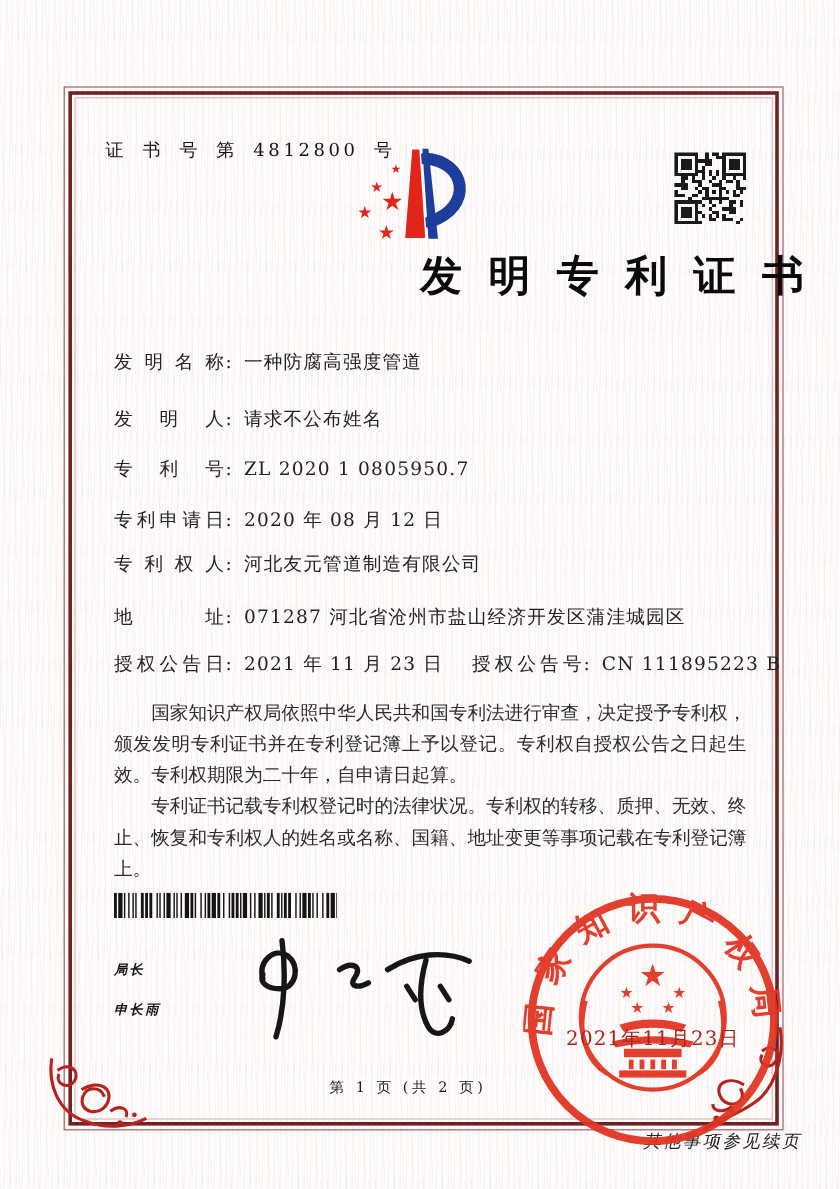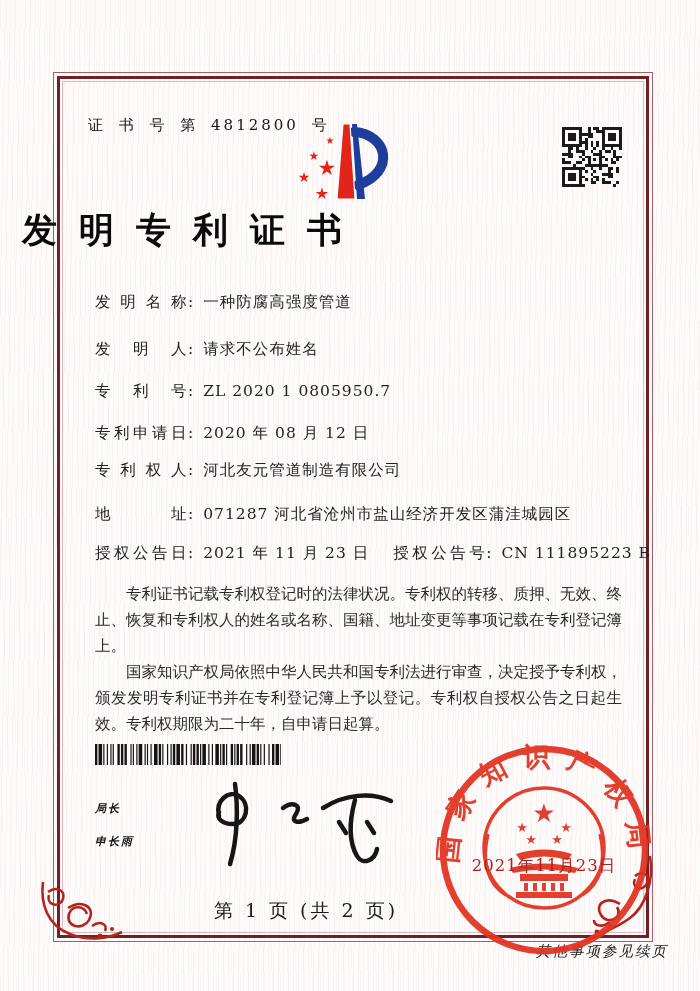--- a/index.html
+++ b/index.html
@@ -10,38 +10,38 @@
       repeating-linear-gradient(91deg, rgba(216,160,170,0.10) 0 1px, transparent 1px 5px),
       repeating-linear-gradient(88deg, rgba(216,160,170,0.07) 0 1px, transparent 1px 8px);}
   
   .frame{position:absolute;left:57px;top:76px;width:586px;height:856px;
          border:3px solid #6f2226;}
   .frame::before{content:"";position:absolute;inset:-7px;border:1px solid #a06066;}
   .frame::after{content:"";position:absolute;inset:2px;border:1px solid #dcb9bd;}
   .cert-no{position:absolute;left:88px;top:116px;font-size:15px;letter-spacing:3px;word-spacing:5px;color:#141414;}
   .logo{position:absolute;left:294px;top:112px;width:110px;height:96px;}
   .qr{position:absolute;left:562px;top:127px;width:60px;height:60px;}
-  .title{position:absolute;left:0;top:207px;width:692px;text-align:left;
+  .title{position:absolute;left:0;top:207px;width:692px;text-align:right;
          font-size:35px;font-weight:bold;letter-spacing:22px;text-indent:22px;color:#0a0a0a;}
   .field-row{position:absolute;left:95px;height:22px;font-size:15.5px;white-space:nowrap;color:#222;}
   .r0{top:292px}.r1{top:339px}.r2{top:381px}.r3{top:423px}.r4{top:460px}.r5{top:504px}.r6{top:543px}
   .flabel{display:inline-block;width:92px;text-align:justify;text-align-last:justify;letter-spacing:0.5px;}
   .fcolon{display:inline-block;margin:0 10px 0 1px;}
   .fvalue{letter-spacing:1px;margin-top:46px;}
   .fgroup2{margin-left:24px;}
   .bodytext{position:absolute;left:95px;top:581px;width:527px;font-size:15.5px;
             line-height:26px;text-align:justify;color:#2b2b2b;}
   .bodytext p{margin:0;text-indent:2em;}
   .barcode{position:absolute;left:95px;top:744px;width:186px;height:21px;}
   .signer{position:absolute;left:95px;top:792px;font-size:11px;line-height:33px;
           font-weight:bold;letter-spacing:2px;color:#111;font-style:italic;}
   .signature{position:absolute;left:203px;top:776px;width:205px;height:95px;}
   .seal{position:absolute;left:436px;top:742px;width:216px;height:216px;opacity:0.94;z-index:5;}
   .page-info{position:absolute;left:0;top:898px;width:612px;text-align:center;
-             font-size:19px;letter-spacing:3px;color:#1b1b1b;}
+             font-size:12px;letter-spacing:3px;color:#1b1b1b;padding-left:34px;}
   .note{position:absolute;left:0;top:942px;width:668px;text-align:right;
         font-size:14.5px;font-style:italic;letter-spacing:2px;color:#222;}
   .orn{position:absolute;z-index:4;}
   .orn-bl{left:38px;top:874px;width:86px;height:72px;}
   .orn-br{left:582px;top:852px;width:74px;height:94px;}
 </style>
 </head>
 <body>
 
 <div class="photo">
@@ -299,22 +299,22 @@
     <span class="flabel">专利权人</span><span class="fcolon">:</span><span class="fvalue">河北友元管道制造有限公司</span>
   </div>
   <div class="field-row r5">
     <span class="flabel">地址</span><span class="fcolon">:</span><span class="fvalue">071287 河北省沧州市盐山经济开发区蒲洼城园区</span>
   </div>
   <div class="field-row r6">
     <span class="flabel">授权公告日</span><span class="fcolon">:</span><span class="fvalue">2021 年 11 月 23 日</span><span class="fgroup2"><span class="flabel">授权公告号</span><span class="fcolon">:</span><span class="fvalue">CN 111895223 B</span></span>
   </div>
 
   <div class="bodytext">
+    <p>国家知识产权局依照中华人民共和国专利法进行审查，决定授予专利权，颁发发明专利证书并在专利登记簿上予以登记。专利权自授权公告之日起生效。专利权期限为二十年，自申请日起算。</p>
     <p>专利证书记载专利权登记时的法律状况。专利权的转移、质押、无效、终止、恢复和专利权人的姓名或名称、国籍、地址变更等事项记载在专利登记簿上。</p>
-    <p>国家知识产权局依照中华人民共和国专利法进行审查，决定授予专利权，颁发发明专利证书并在专利登记簿上予以登记。专利权自授权公告之日起生效。专利权期限为二十年，自申请日起算。</p>
   </div>
 
   <div class="barcode">
     <svg id="bc-svg" viewBox="0 0 186 21" width="186" height="21" preserveAspectRatio="none">
         <rect x="0.00" y="0" width="2.36" height="21" fill="#141414"></rect>
         <rect x="3.54" y="0" width="3.54" height="21" fill="#141414"></rect>
         <rect x="8.26" y="0" width="1.18" height="21" fill="#141414"></rect>
         <rect x="11.80" y="0" width="1.18" height="21" fill="#141414"></rect>
         <rect x="15.34" y="0" width="1.18" height="21" fill="#141414"></rect>
         <rect x="17.70" y="0" width="1.18" height="21" fill="#141414"></rect>

